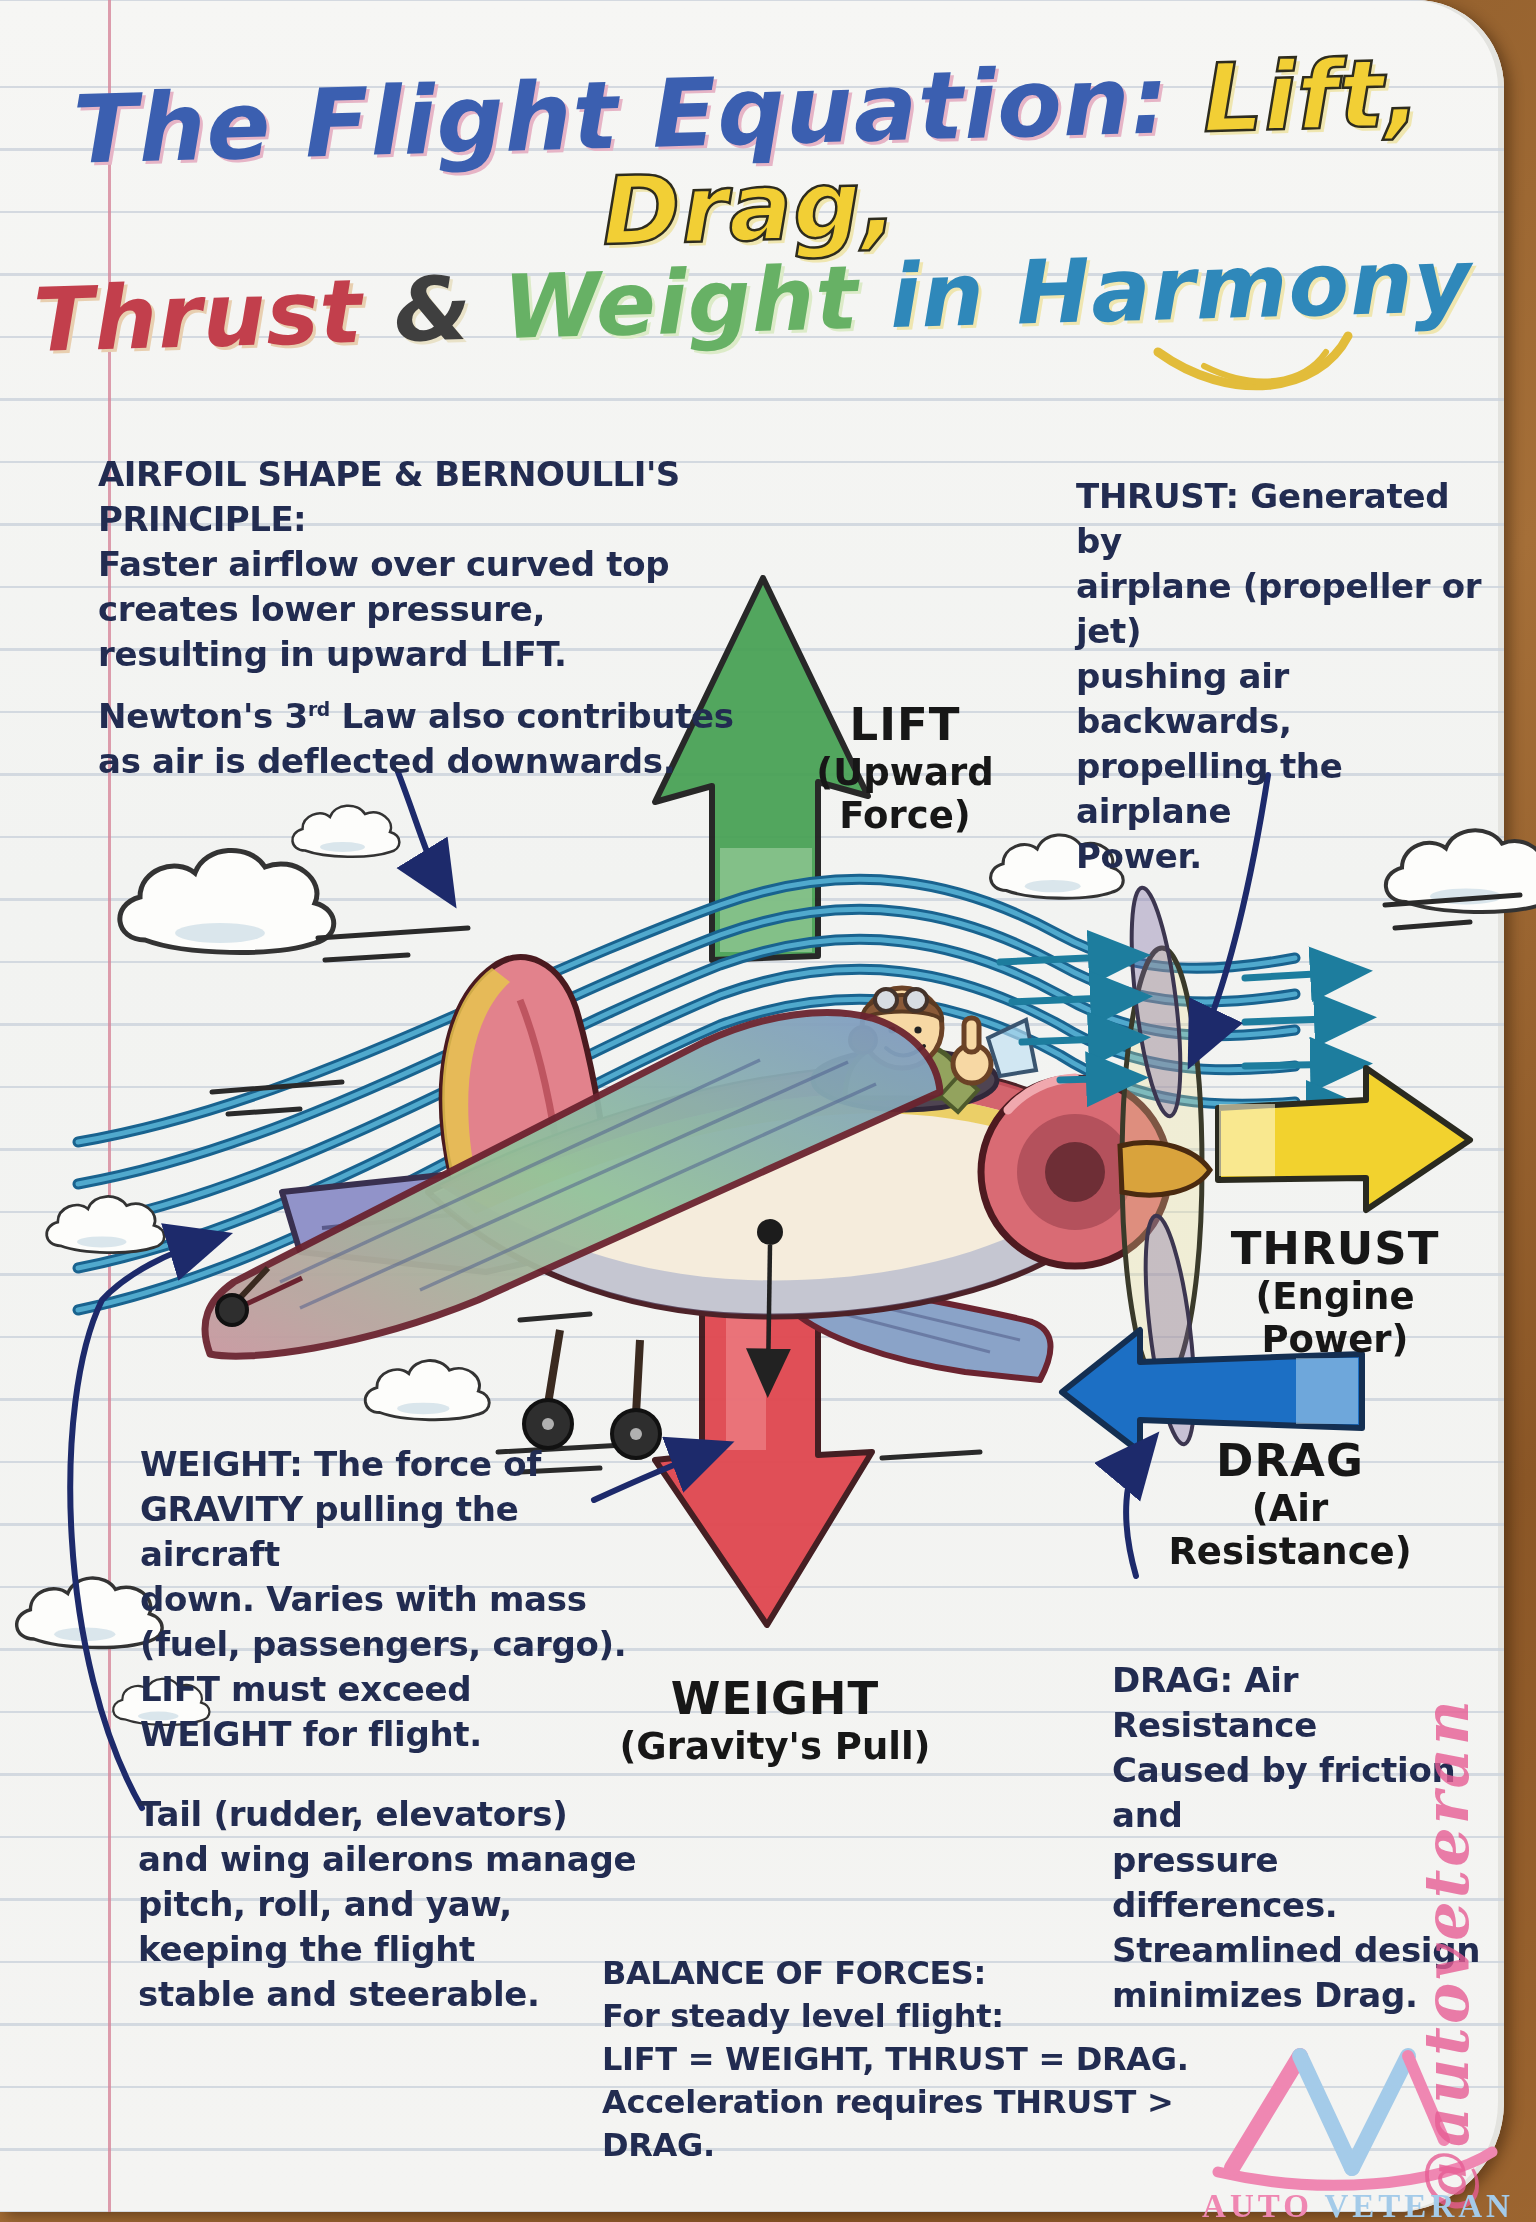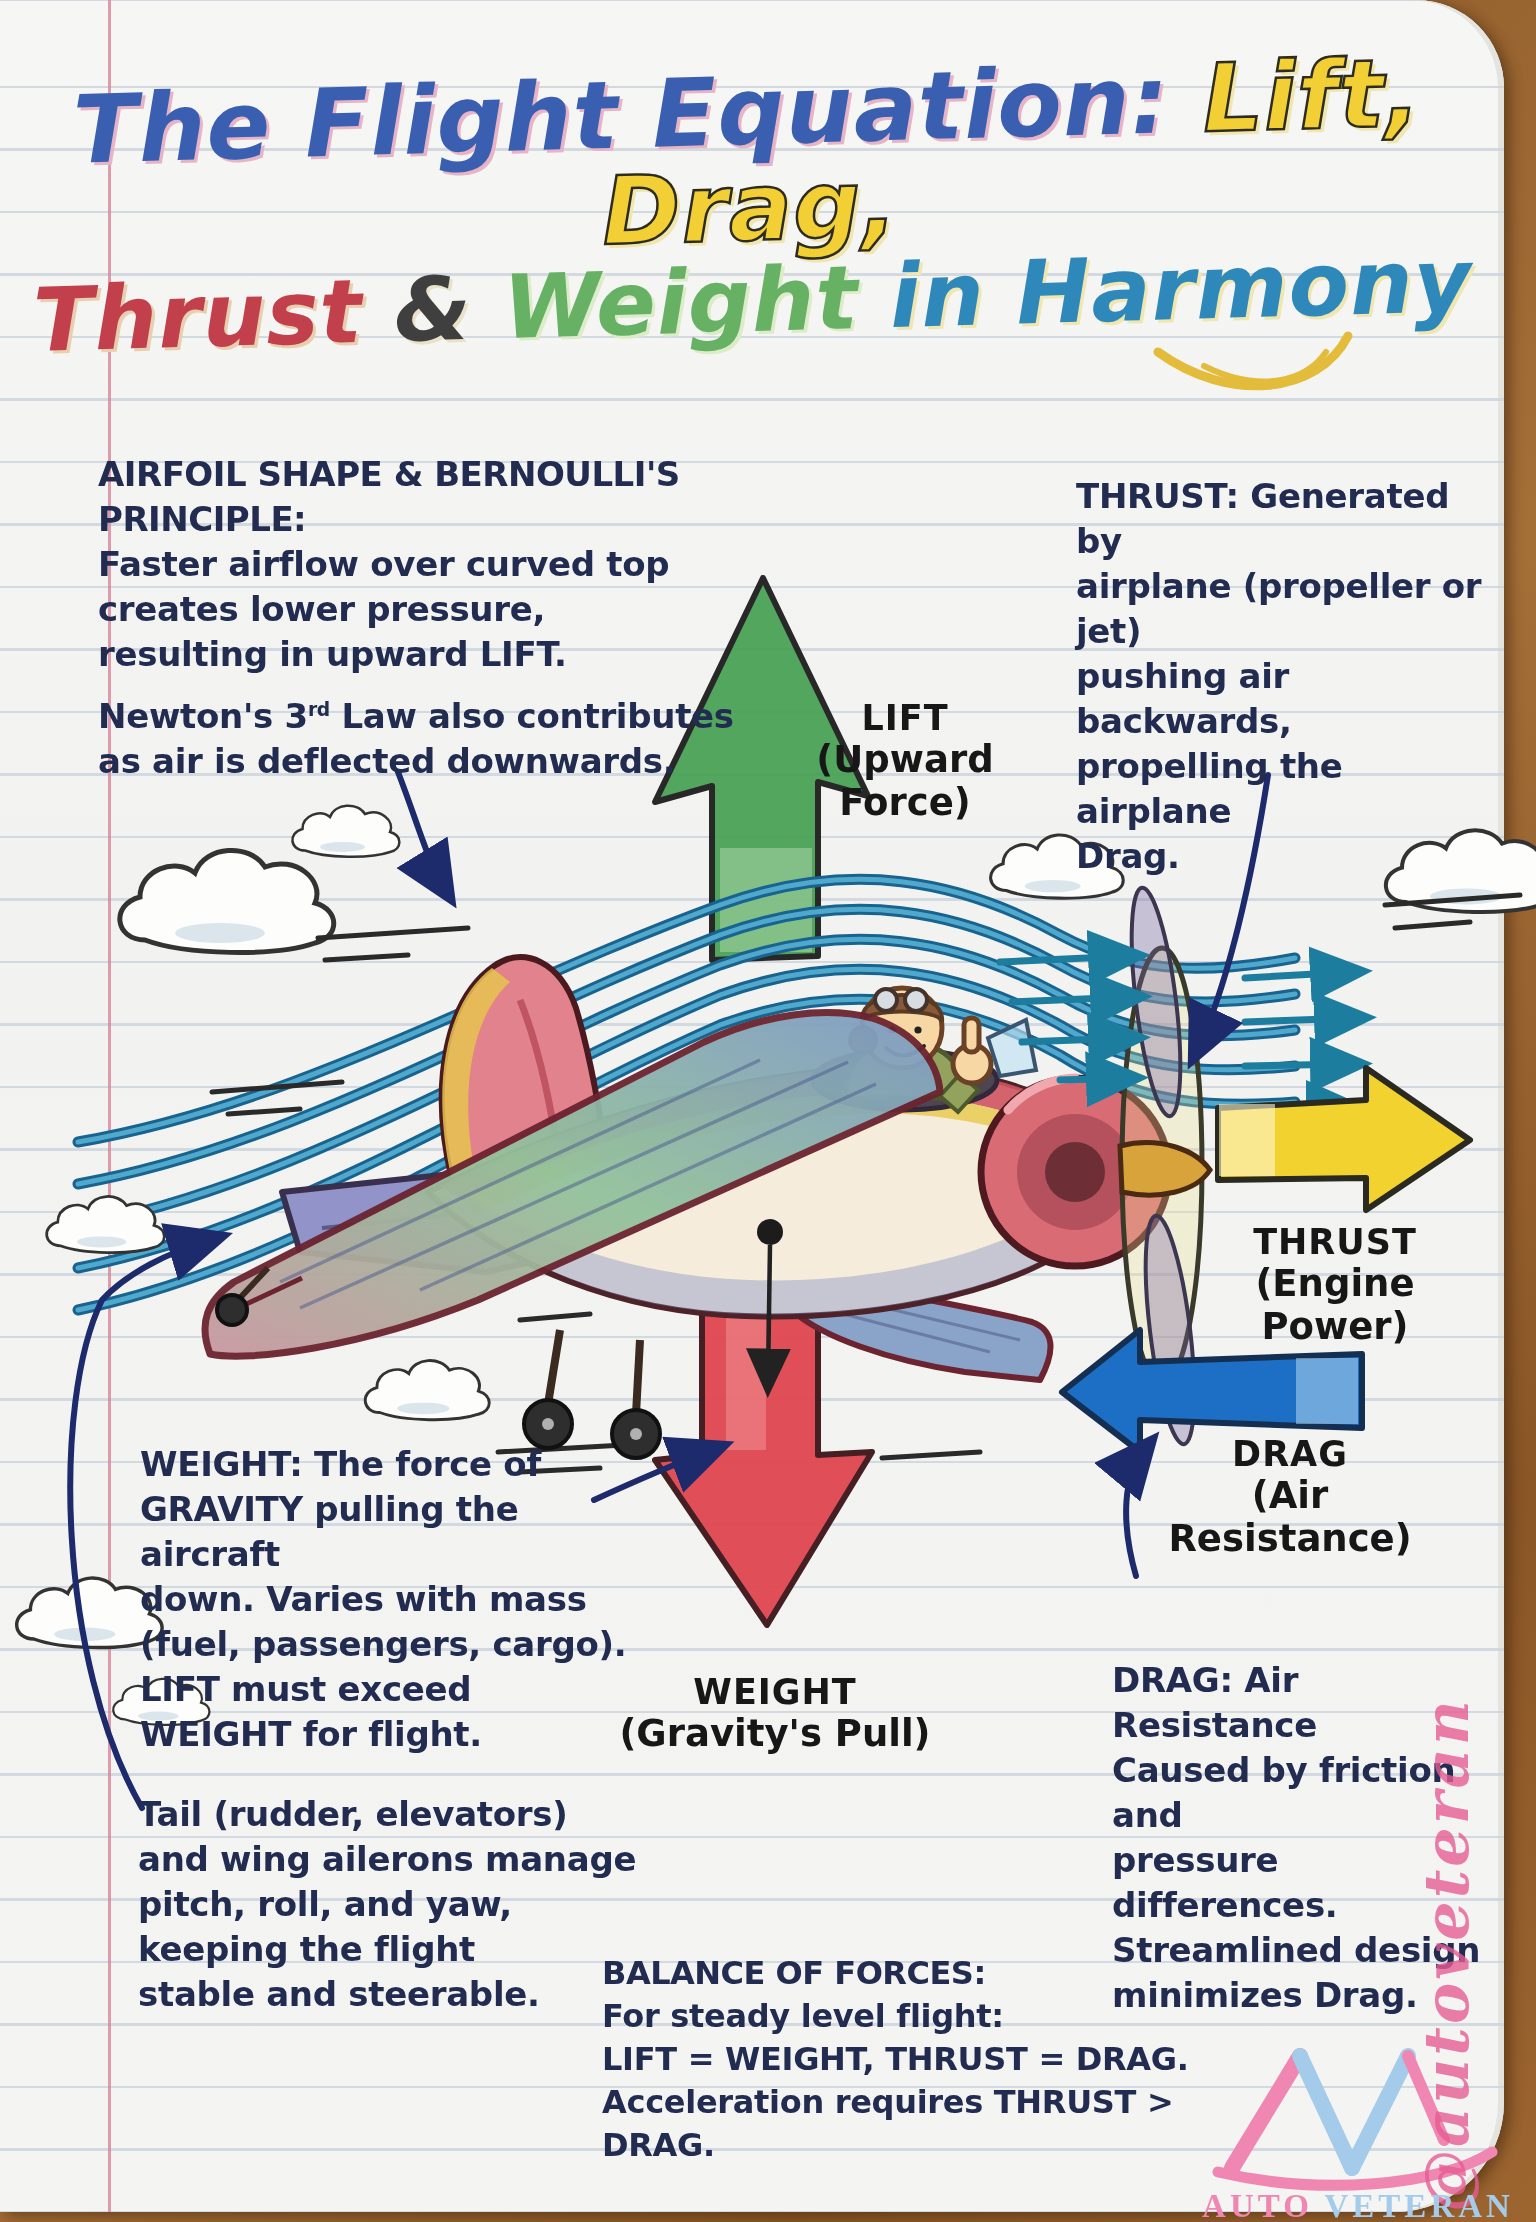--- a/index.html
+++ b/index.html
@@ -29,21 +29,21 @@
   .t-blue{color:#3b5fb0;text-shadow:3px 3px 0 #e6b4c6;}
   .t-yellow{color:#f2cf35;-webkit-text-stroke:2.5px #2e2c1e;text-shadow:4px 4px 0 #efe6b0;}
   .t-red{color:#c23f4c;text-shadow:3px 3px 0 #e8cfb0;}
   .t-amp{color:#3f3f3f;text-shadow:3px 3px 0 #e9e2c8;}
   .t-green{color:#67b165;text-shadow:3px 3px 0 #dcebc8;}
   .t-teal{color:#2f88ba;text-shadow:3px 3px 0 #efe6b0;}
   .p-block{font-weight:bold;color:#222c51;font-size:34px;line-height:45px;letter-spacing:-.3px;}
   .p-block .hd{letter-spacing:-.5px;}
   sup{font-size:.55em;}
   .force-label{text-align:center;color:#171717;font-weight:bold;}
-  .force-label .nm{font-size:35px;letter-spacing:1px;}
+  .force-label .nm{font-size:45px;letter-spacing:1px;}
   .force-label .sb{font-size:37px;letter-spacing:0;}
   .watermark{left:1410px;top:2212px;transform:rotate(-90deg);transform-origin:0 0;width:700px;
     font-family:"DejaVu Serif",serif;font-style:italic;font-weight:bold;font-size:62px;
     color:rgba(230,92,148,.8);letter-spacing:3px;white-space:nowrap;}
   .logo{left:1188px;top:2040px;width:340px;text-align:center;}
   .logo-text{font-family:"Liberation Serif",serif;font-weight:bold;font-size:33px;letter-spacing:4px;}
   .logo-auto{color:#ef87b2;}
   .logo-vet{color:#a4cbe9;}
 </style>
 </head>
@@ -237,21 +237,21 @@
   <div>resulting in upward LIFT.</div>
   <div style="margin-top:10px;"><span>Newton's 3</span><sup>rd</sup><span> Law also contributes</span></div>
   <div>as air is deflected downwards.</div>
 </div>
 
 <div class="abs p-block" style="left:1076px;top:474px;width:430px;">
   <div>THRUST: Generated by</div>
   <div>airplane (propeller or jet)</div>
   <div>pushing air backwards,</div>
   <div>propelling the airplane</div>
-  <div>Drag.</div>
+  <div>Power.</div>
 </div>
 
 <div class="abs force-label" style="left:755px;top:698px;width:300px;">
   <div class="nm">LIFT</div>
   <div class="sb">(Upward Force)</div>
 </div>
 <div class="abs force-label" style="left:1180px;top:1222px;width:310px;">
   <div class="nm">THRUST</div>
   <div class="sb">(Engine Power)</div>
 </div>

